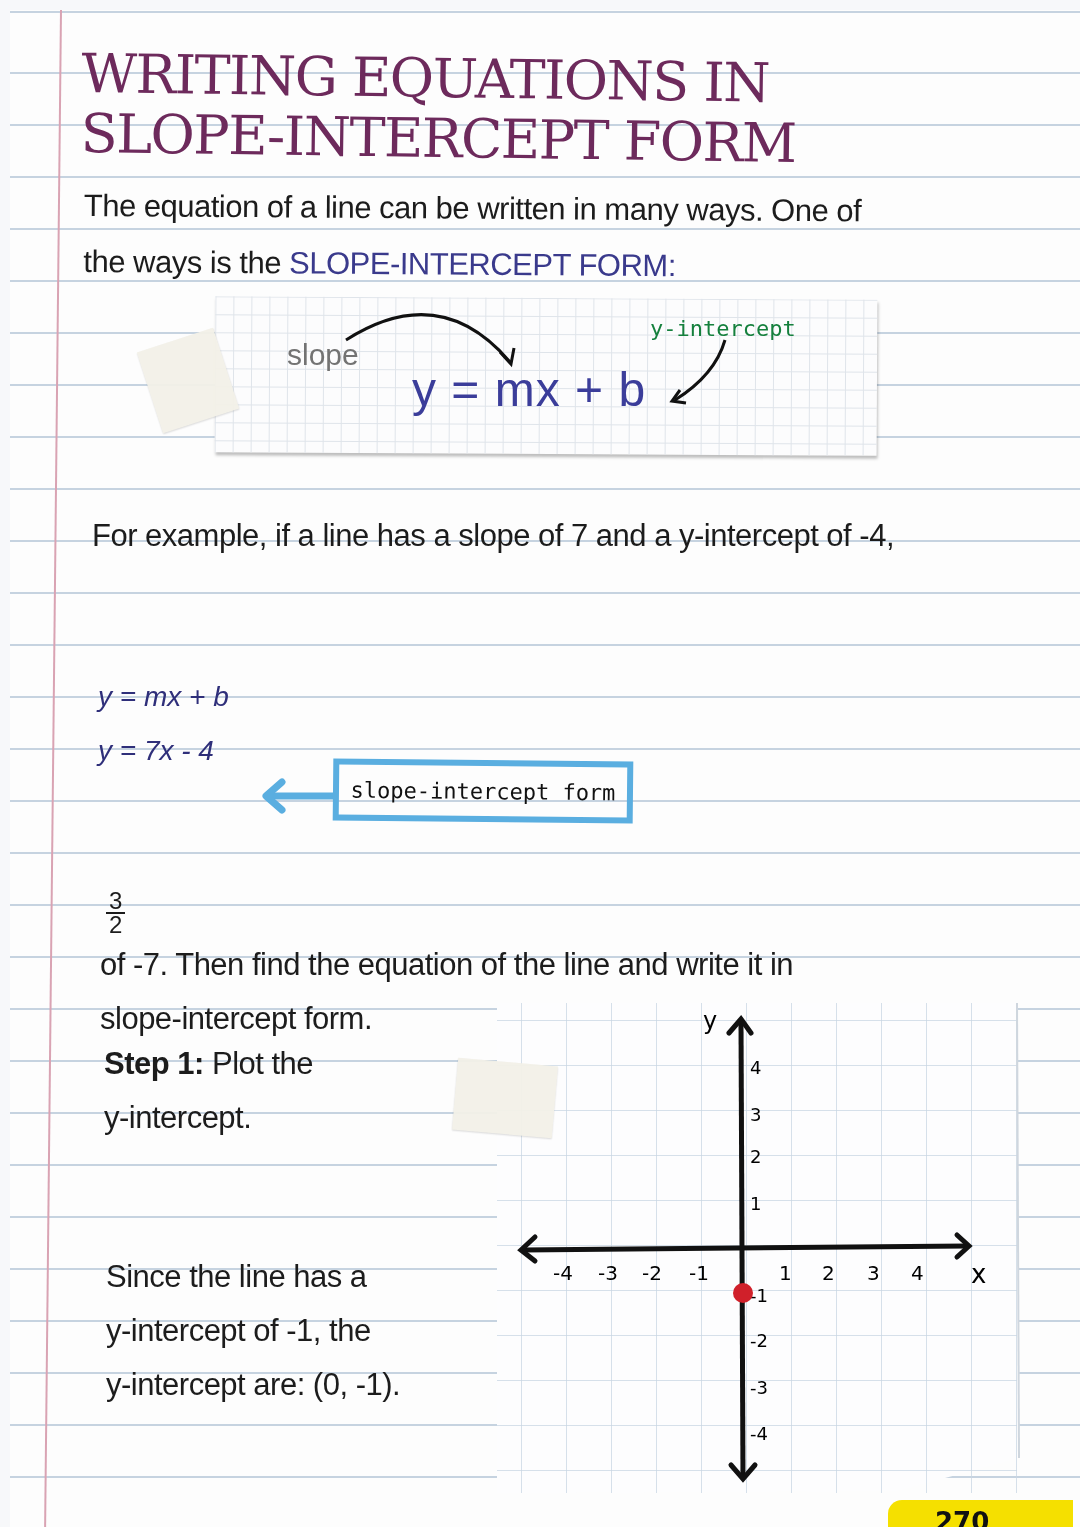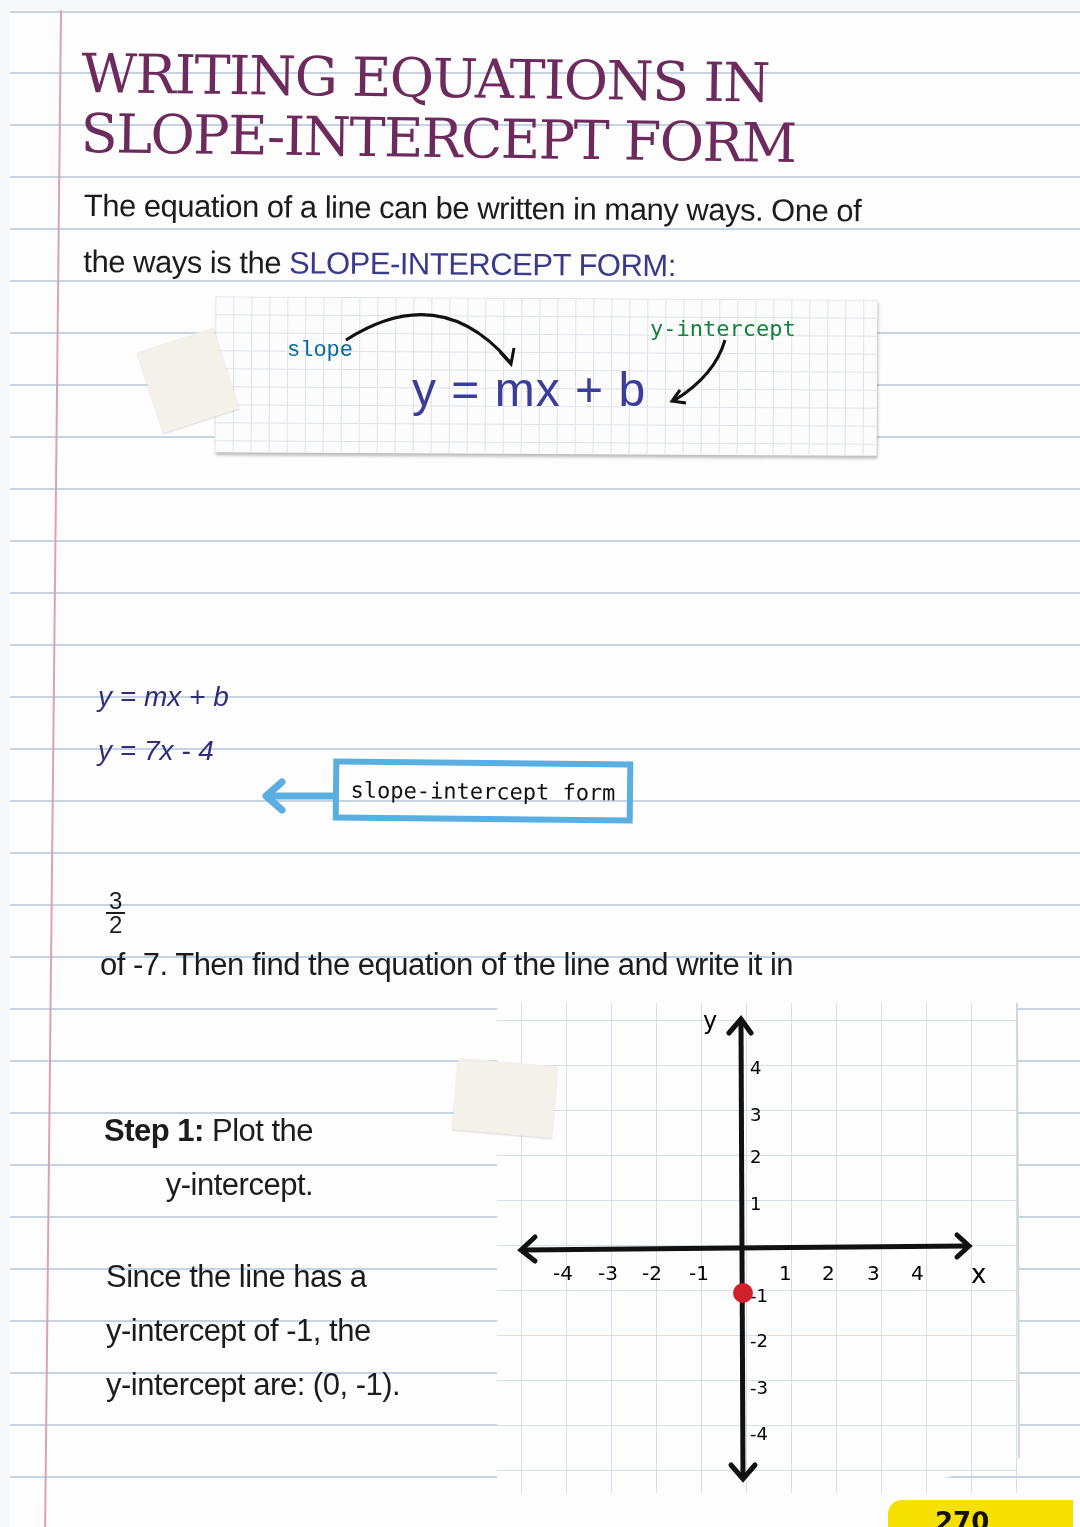--- a/index.html
+++ b/index.html
@@ -39,40 +39,40 @@
     background-size:18px 18px;
     box-shadow: 1px 3px 3px rgba(0,0,0,0.25);
     transform:rotate(0.3deg);
   }
   .tape {
     position:absolute; background:#f3f1e8; opacity:0.95;
     box-shadow:0 1px 2px rgba(0,0,0,0.15);
   }
   .tape1 { left:148px; top:338px; width:80px; height:85px; transform:rotate(-18deg); }
   .tape2 { left:455px; top:1062px; width:100px; height:72px; transform:rotate(5deg); }
-  .slope-label { position:absolute; left:287px; top:338px; font-size:22px; font-family:Liberation Mono, monospace; color:#0369a1; }
+  .slope-label { position:absolute; left:287px; top:338px; font-size:30px; font-family:Liberation Sans, sans-serif; color:#737373; }
   .yint-label { position:absolute; left:650px; top:316px; font-size:22px; font-family:"DejaVu Sans Mono", monospace; color:#15803d; }
   .big-eq {
     position:absolute; left:412px; top:362px; font-size:48px; color:#3b3d9a;
     font-family:"Liberation Sans", sans-serif; letter-spacing:1px;
   }
   .p2 { position:absolute; left:92px; top:508px; line-height:56px; }
   .eqs { position:absolute; left:98px; top:670px; font-size:28px; line-height:54px; color:#2f2f7a; font-family:"Liberation Sans", sans-serif; font-style:italic; }
   .callout {
     position:absolute; left:333px; top:760px; width:300px; height:62px;
     border:6px solid #5aaee0; box-sizing:border-box;
     display:flex; align-items:center; justify-content:center;
     font-family:"DejaVu Sans Mono", monospace; font-size:22px; color:#111;
     transform:rotate(0.6deg);
   }
   .p3 { position:absolute; left:100px; top:884px; line-height:54px; }
   .frac { display:inline-block; vertical-align:middle; text-align:center; font-size:24px; line-height:22px; margin:0 6px; }
   .frac .num { display:block; border-bottom:2px solid #1c1c1c; padding:0 3px; }
   .frac .den { display:block; }
-  .step1 { position:absolute; left:104px; top:1104px; line-height:54px;text-align:right; }
+  .step1 { position:absolute; left:104px; top:1037px; line-height:54px; }
   .step1 b { font-weight:bold; }
   .since { position:absolute; left:106px; top:1250px; line-height:54px; }
   .graph-wrap { position:absolute; left:497px; top:1003px; width:525px; height:490px; }
   .page-tab {
     position:absolute; left:888px; top:1500px; width:185px; height:40px;
     background:#f5e000; border-radius:14px 0 0 0;
   }
   .page-num {
     position:absolute; left:935px; top:1507px; font-size:26px; font-weight:bold; color:#111;
     font-family:"DejaVu Sans", sans-serif;
@@ -101,39 +101,41 @@
 <span class="yint-label">y-intercept</span>
 <svg style="position:absolute;left:330px;top:300px;" width="400" height="110">
   <path d="M16 40 Q 110 -20 180 62" stroke="#111" stroke-width="3" fill="none"></path>
   <path d="M170 52 L181 64 L184 48" stroke="#111" stroke-width="3" fill="none"></path>
   <path d="M395 40 Q 385 75 345 100" stroke="#111" stroke-width="3" fill="none"></path>
   <path d="M350 90 L342 101 L356 103" stroke="#111" stroke-width="3" fill="none"></path>
 </svg>
 <div class="big-eq">y = mx + b</div>
 
 <div class="hand p2">
+  <div>For example, if a line has a slope of 7 and a y-intercept of -4,</div>
 </div>
 
 <div class="eqs">
   <div>y = mx + b</div>
   <div>y = 7x - 4</div>
 </div>
 <svg style="position:absolute;left:258px;top:778px;" width="80" height="40">
   <path d="M76 18 L10 18" stroke="#5aaee0" stroke-width="7" fill="none" stroke-linecap="round"></path>
   <path d="M24 4 L8 18 L24 32" stroke="#5aaee0" stroke-width="7" fill="none" stroke-linecap="round" stroke-linejoin="round"></path>
 </svg>
 <div class="callout">
   <span>slope-intercept form</span>
 </div>
 
 <div class="hand p3">
   <div>
     <span class="frac"><span class="num">3</span><span class="den">2</span></span>
   </div>
   <div>of -7. Then find the equation of the line and write it in</div>
+  <div>slope-intercept form.</div>
 </div>
 
 <div class="hand step1">
   <div><b>Step 1:</b><span> Plot the</span></div>
   <div>y-intercept.</div>
 </div>
 
 <div class="hand since">
   <div>Since the line has a</div>
   <div>y-intercept of -1, the</div>

